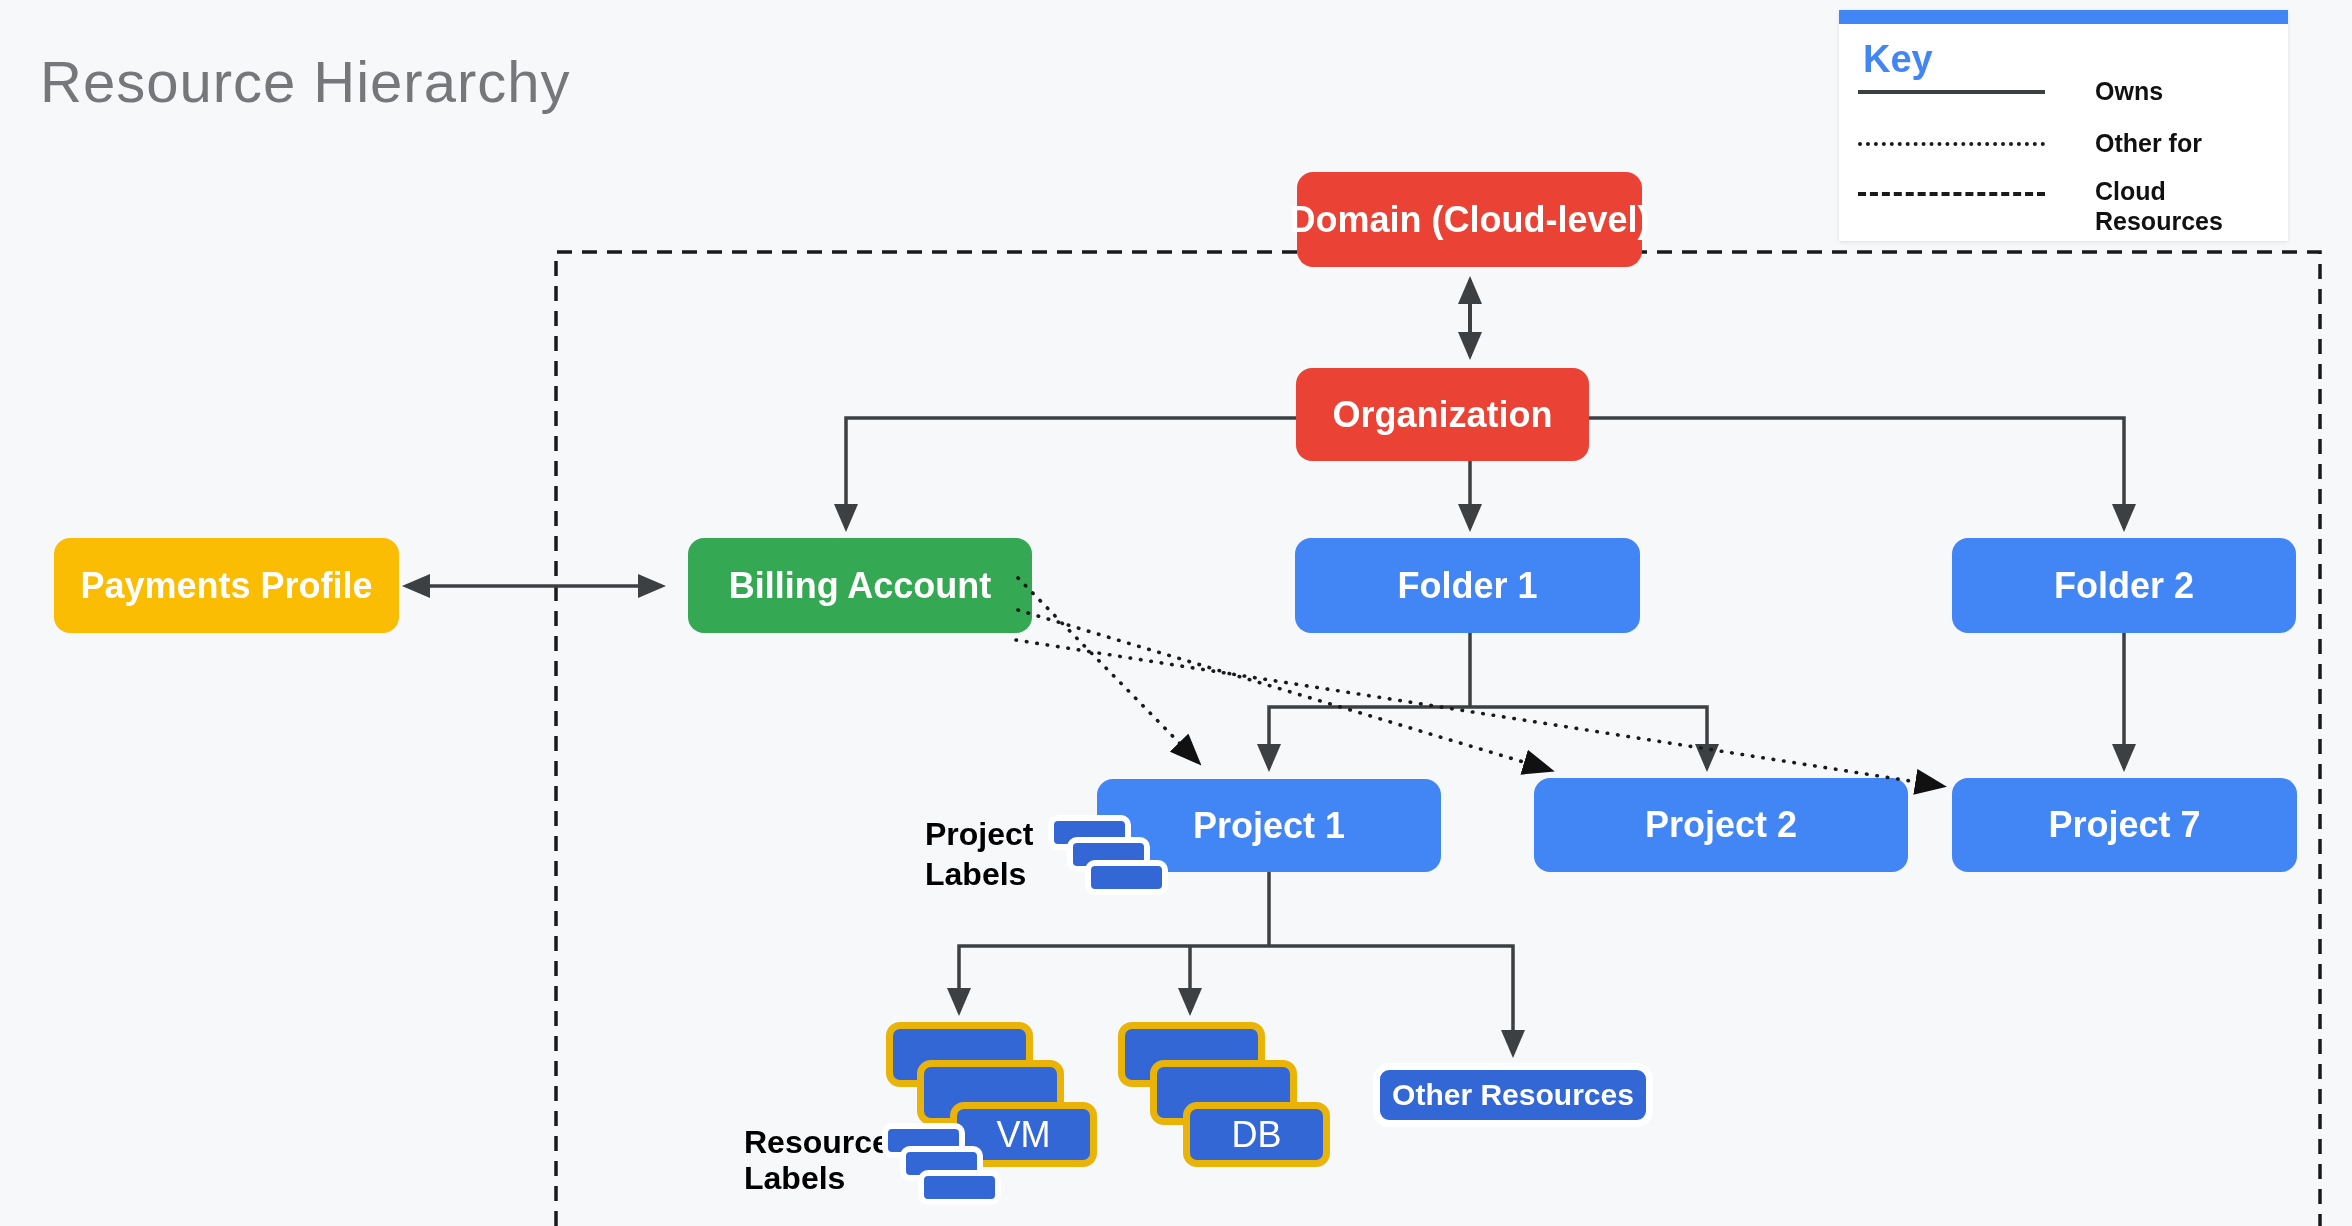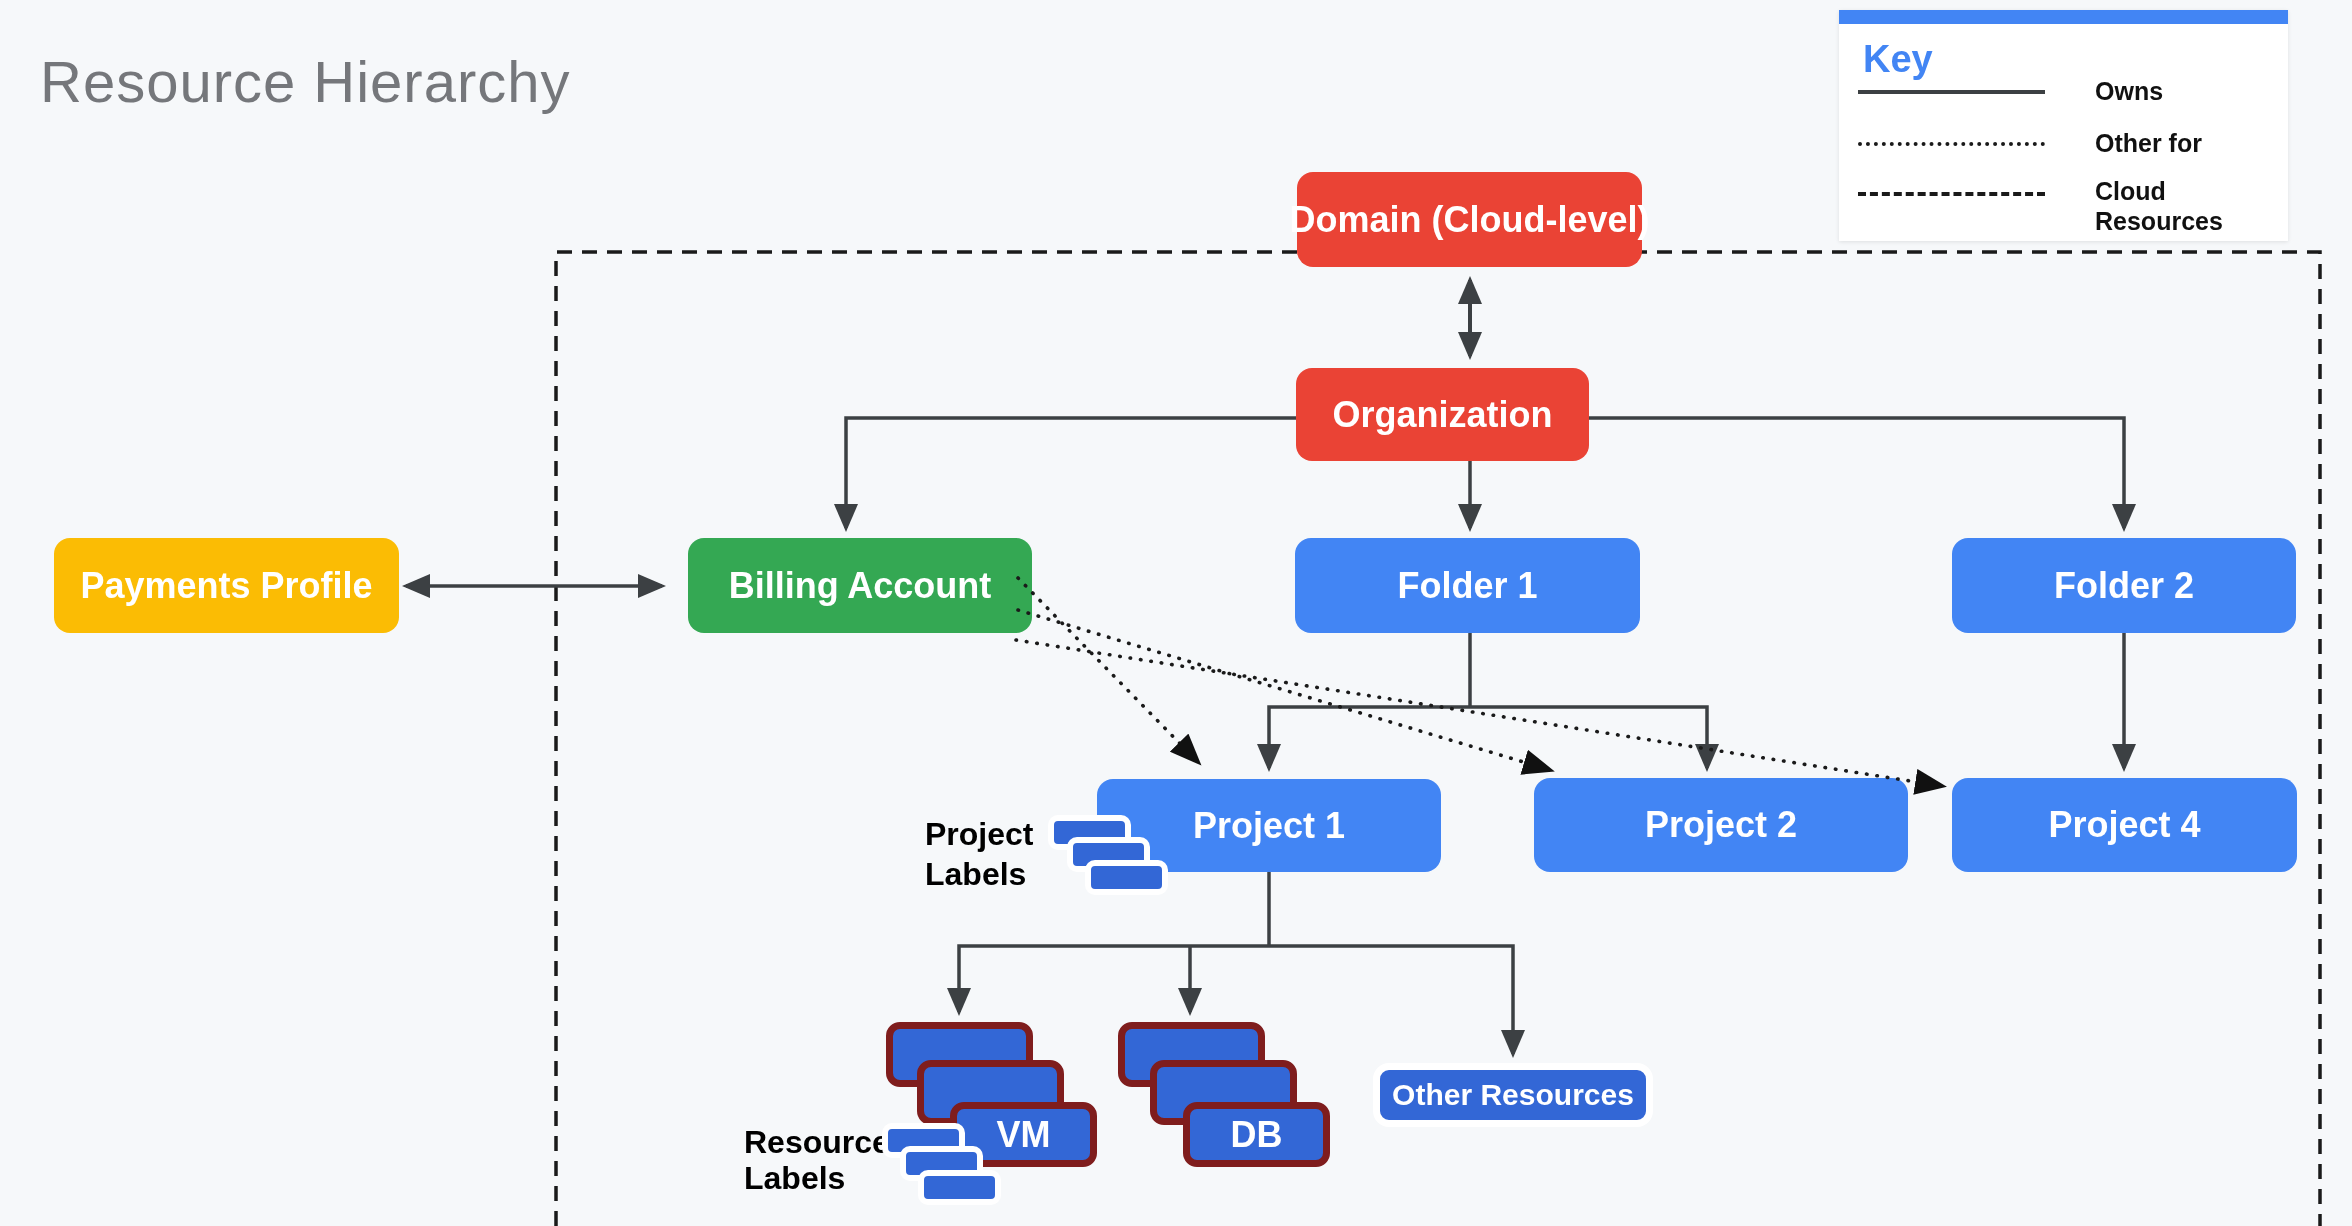--- a/index.html
+++ b/index.html
@@ -25,24 +25,24 @@
   .red{background:#EA4335;}
   .green{background:#34A853;}
   .blue{background:#4285F4;}
   .yellow{background:#FBBC04;}
   .darkblue{background:#3367D6;}
   .bordered{border:7px solid #ffffff;box-sizing:border-box;}
 
   
   .card{
     position:absolute;width:147px;height:65px;
-    background:#3367D6;border:7px solid #7f1d1d;border-radius:14px;
+    background:#3367D6;border:7px solid #eab308;border-radius:14px;
     box-sizing:border-box;
     display:flex;align-items:center;justify-content:center;
-    color:#fff;font-weight:bold;font-size:36px;
+    color:#fff;font-weight:normal;font-size:36px;
   }
   .mini{
     position:absolute;width:83px;height:35px;
     background:#3367D6;border:6px solid #fff;border-radius:10px;
     box-sizing:border-box;
   }
 
   
   .note{
     position:absolute;color:#000000;font-weight:bold;
@@ -111,21 +111,21 @@
 <div class="box green" style="left:674px;top:538px;width:344px;height:95px;margin-left:14px;">Billing Account</div>
 
 <div class="box blue" style="left:1295px;top:538px;width:345px;height:95px;">Folder 1</div>
 
 <div class="box blue" style="left:1952px;top:538px;width:344px;height:95px;">Folder 2</div>
 
 <div class="box blue" style="left:1097px;top:779px;width:344px;height:93px;">Project 1</div>
 
 <div class="box blue" style="left:1534px;top:778px;width:374px;height:94px;">Project 2</div>
 
-<div class="box blue" style="left:1952px;top:778px;width:345px;height:94px;">Project 4</div>
+<div class="box blue" style="left:1952px;top:778px;width:345px;height:94px;">Project 7</div>
 
 <div class="note" style="left:925px;top:814px;">
   <div>Project</div>
   <div>Labels</div>
 </div>
 <div class="mini" style="left:1048px;top:815px;"></div>
 <div class="mini" style="left:1067px;top:837px;"></div>
 <div class="mini" style="left:1085px;top:860px;"></div>
 
 <div class="card" style="left:886px;top:1022px;"></div>

